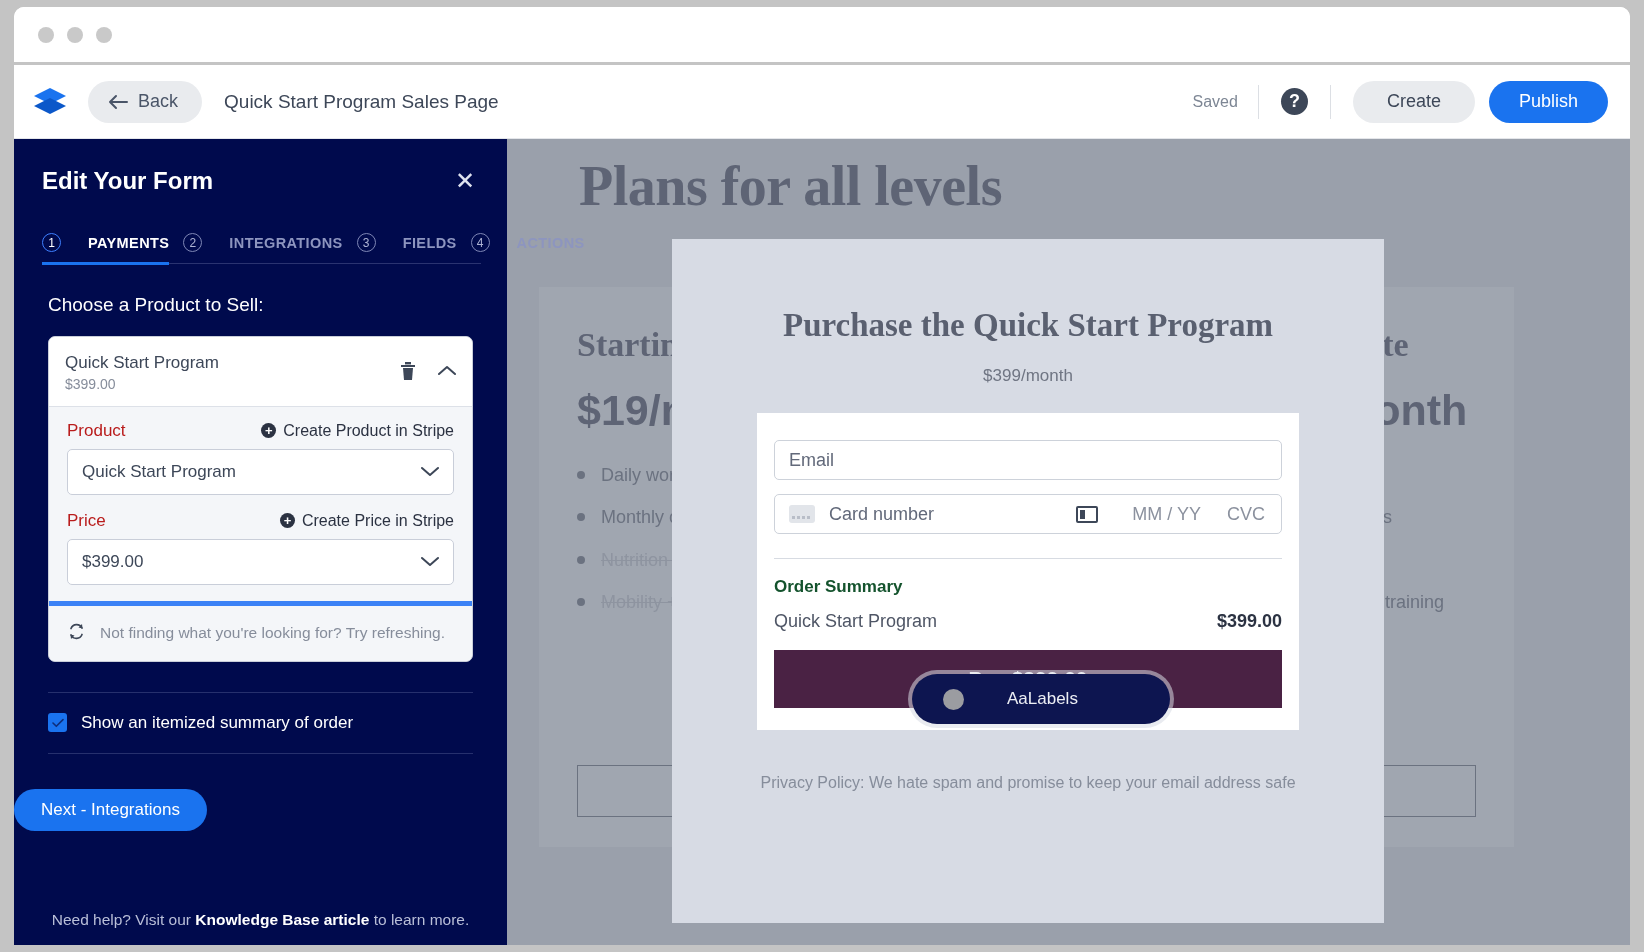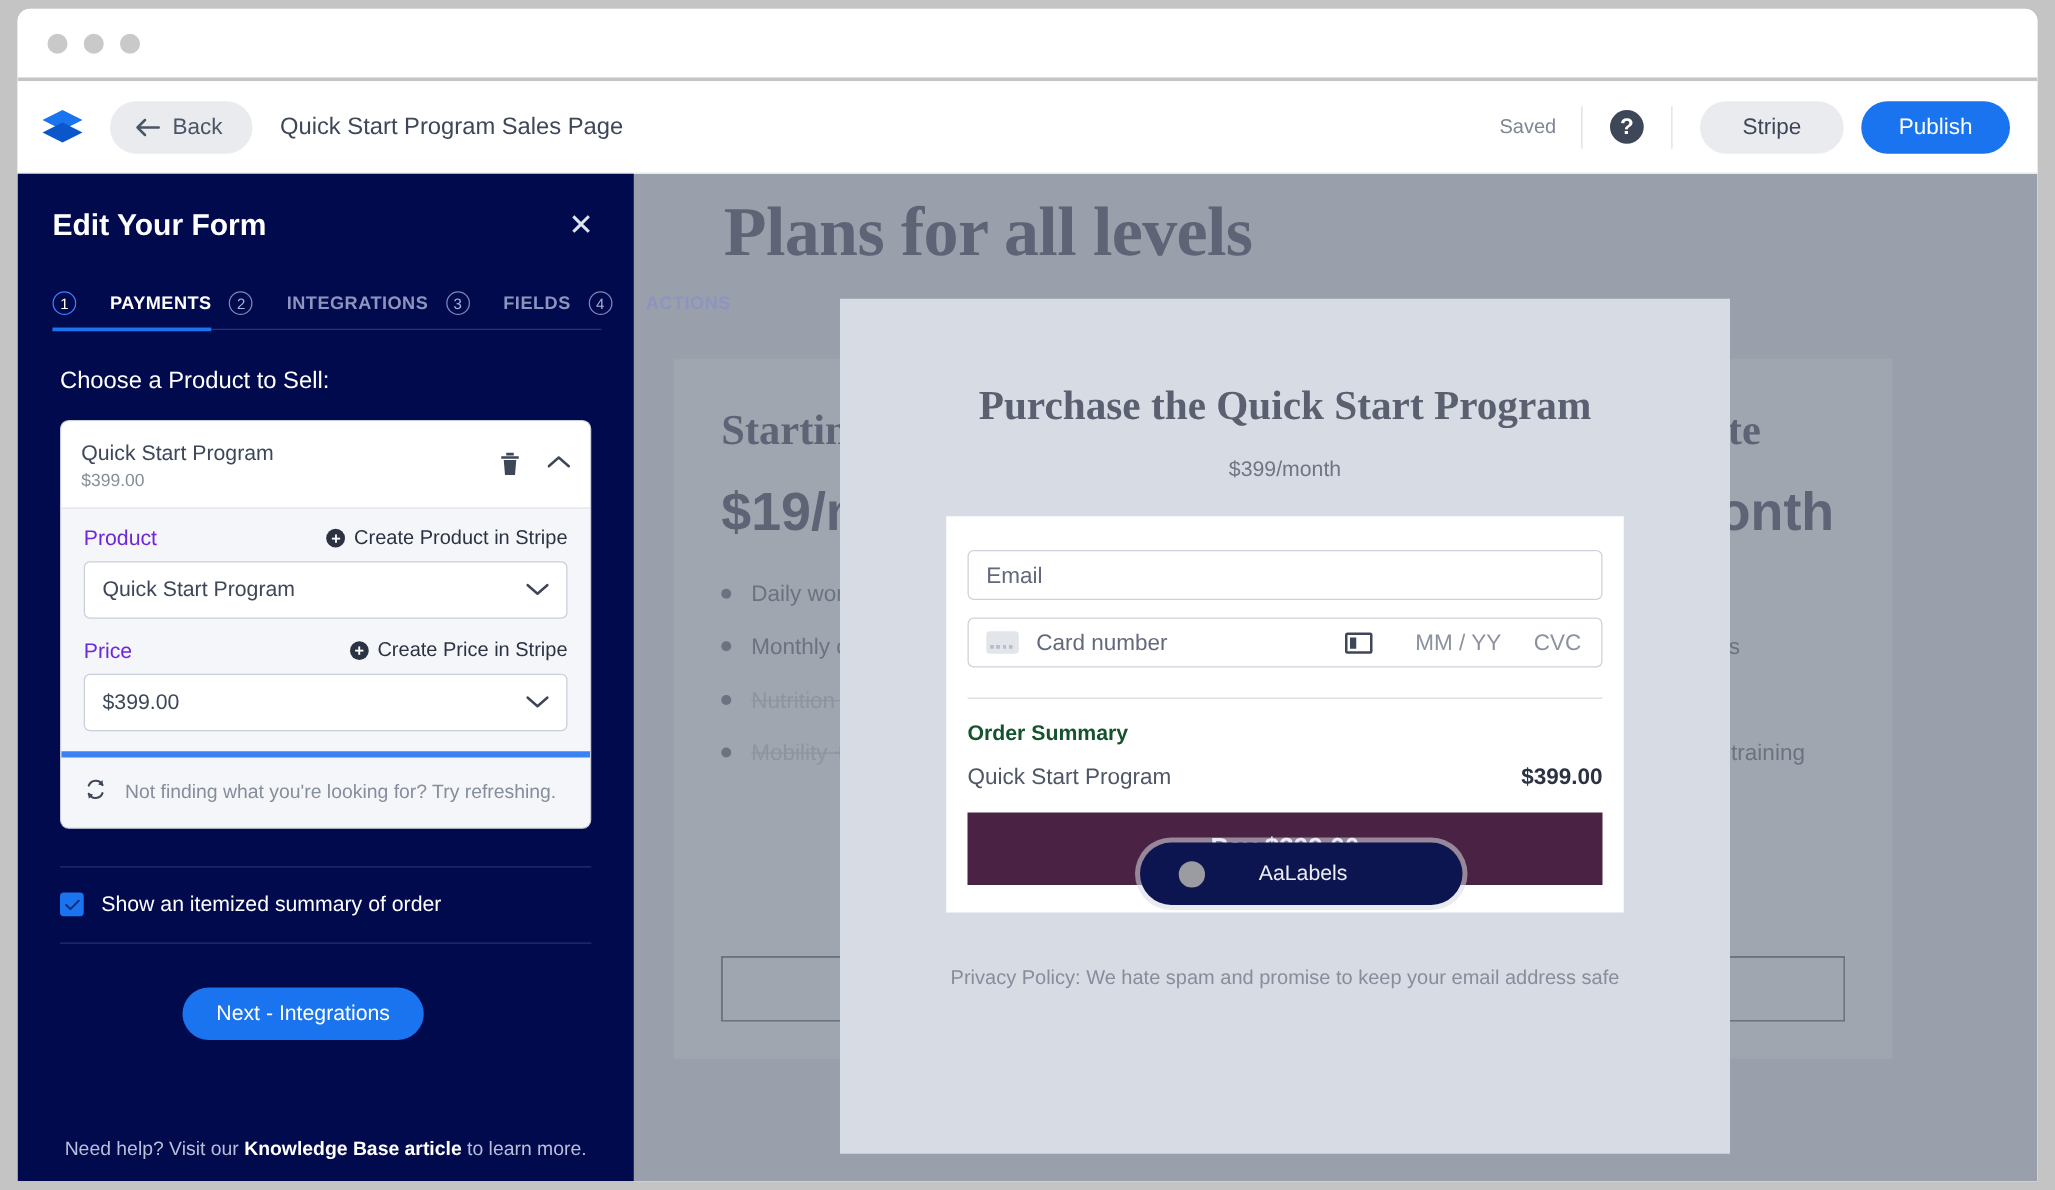--- a/index.html
+++ b/index.html
@@ -239,21 +239,21 @@
     border-bottom: 1px solid #dde1e8;
   }
   .pc-name { font-size: 17px; color: #3d4758; line-height: 1.45; }
   .pc-price { font-size: 14px; color: #868d9b; }
   .pc-actions { margin-left: auto; display: flex; align-items: center; gap: 22px; }
   .trash-icon { width: 16px; height: 18px; cursor: pointer; }
   .chev-up { cursor: pointer; }
 
   .pc-body { padding: 14px 18px 16px 18px; }
   .field-row { display: flex; align-items: center; margin-bottom: 8px; }
-  .field-label { font-size: 17px; color: #6d28d9; }
+  .field-label { font-size: 17px; color: #b91c1c; }
   .stripe-link {
     margin-left: auto; display: flex; align-items: center; gap: 7px;
     font-size: 16px; color: #2b3242; cursor: pointer;
   }
   .plus-icon {
     width: 15px; height: 15px; border-radius: 50%;
     background: #2b3242; color: #fff; font-size: 13px; line-height: 13px;
     display: flex; align-items: center; justify-content: center; font-weight: 700;
   }
   .select {
@@ -275,21 +275,21 @@
     margin: 0 34px; padding: 20px 0;
     border-bottom: 1px solid #26306d;
   }
   .cbox {
     width: 19px; height: 19px; border-radius: 3px; background: #1a73ef;
     display: flex; align-items: center; justify-content: center;
     cursor: pointer; flex: 0 0 auto;
   }
   .cbox svg { display: block; }
   .cb-label { color: #fff; font-size: 17px; }
-  .next-wrap { display: flex; justify-content: center; margin: 35px 36px 0 0; }
+  .next-wrap { display: flex; justify-content: flex-start; margin: 35px 36px 0 0; }
   .btn-next {
     background: #1a73ef; color: #fff; border: none; border-radius: 22px;
     height: 42px; padding: 0 27px; font-size: 17px; cursor: pointer;
     font-family: inherit;
   }
   .panel-foot {
     margin-top: auto; text-align: center;
     padding-bottom: 16px; font-size: 15.5px; color: #b9bfd8;
   }
   .panel-foot b { color: #fff; }
@@ -318,21 +318,21 @@
       </svg>
       <span>Back</span>
     </button>
     <span class="page-title">Quick Start Program Sales Page</span>
 
     <div class="appbar-right">
       <span class="saved">Saved</span>
       <span class="vsep"></span>
       <span class="help-icon">?</span>
       <span class="vsep"></span>
-      <button class="btn-preview" style="margin-left:22px">Stripe</button>
+      <button class="btn-preview" style="margin-left:22px">Create</button>
       <button class="btn-publish">Publish</button>
     </div>
   </div>
 
   <div class="canvas">
     <div class="page-heading">Plans for all levels</div>
 
     <div class="plan-cards">
       <div class="plan-card">
         <div class="plan-name">Starting Blocks</div>

